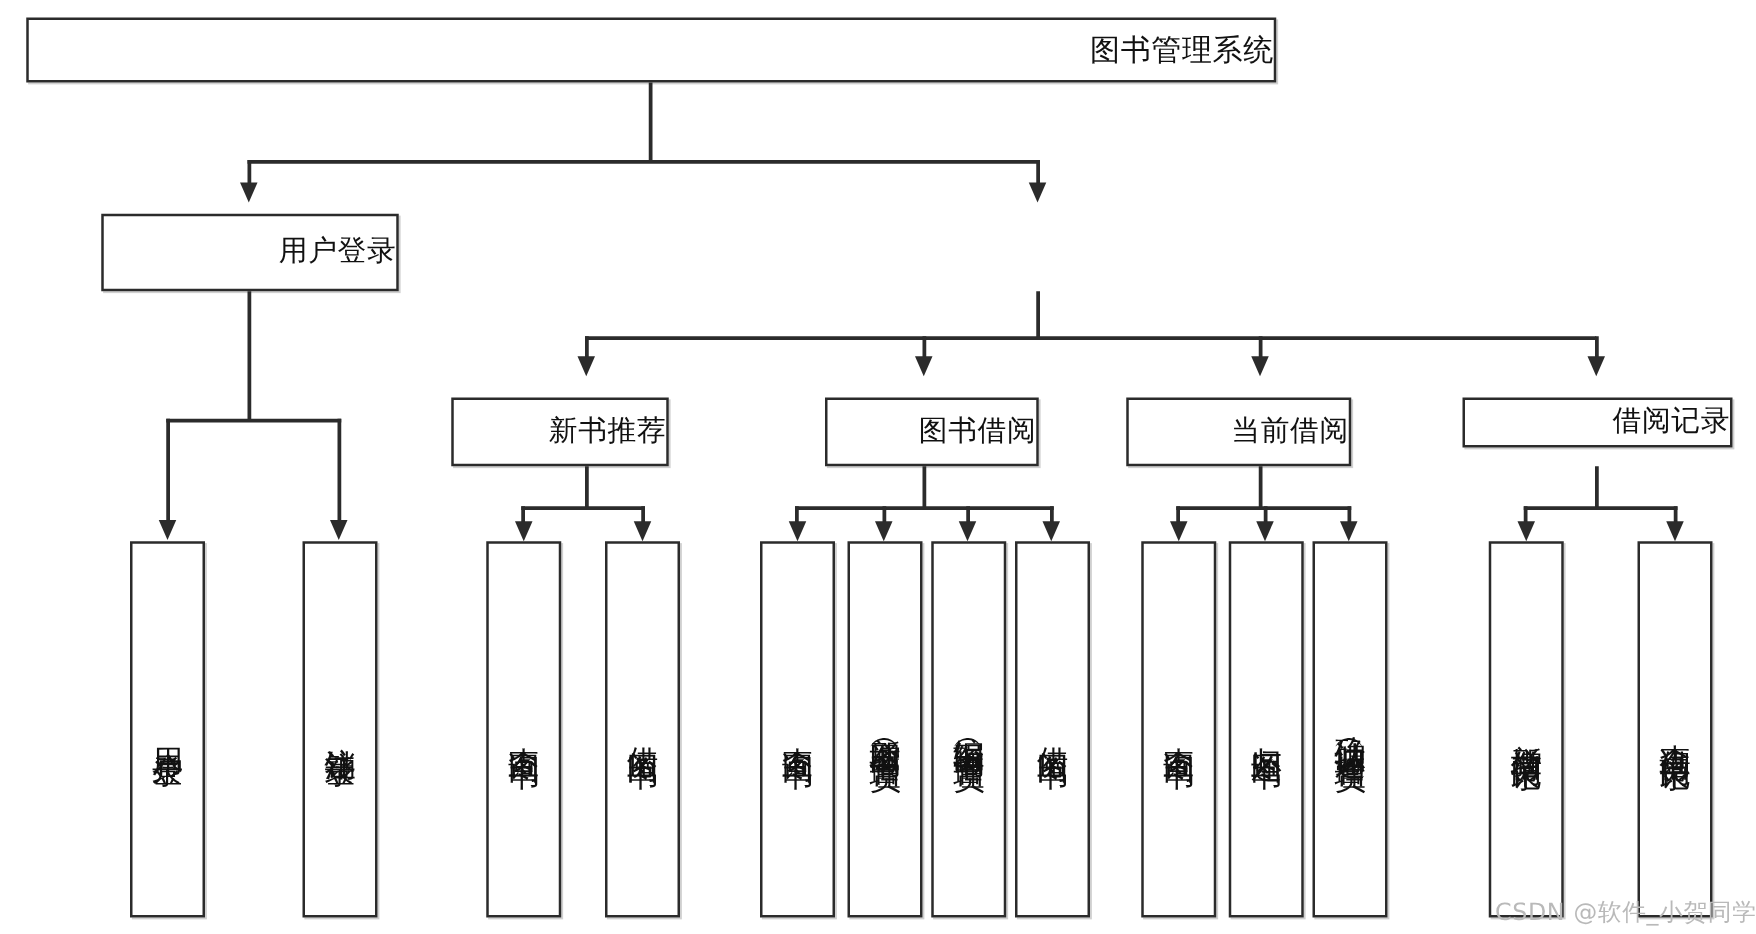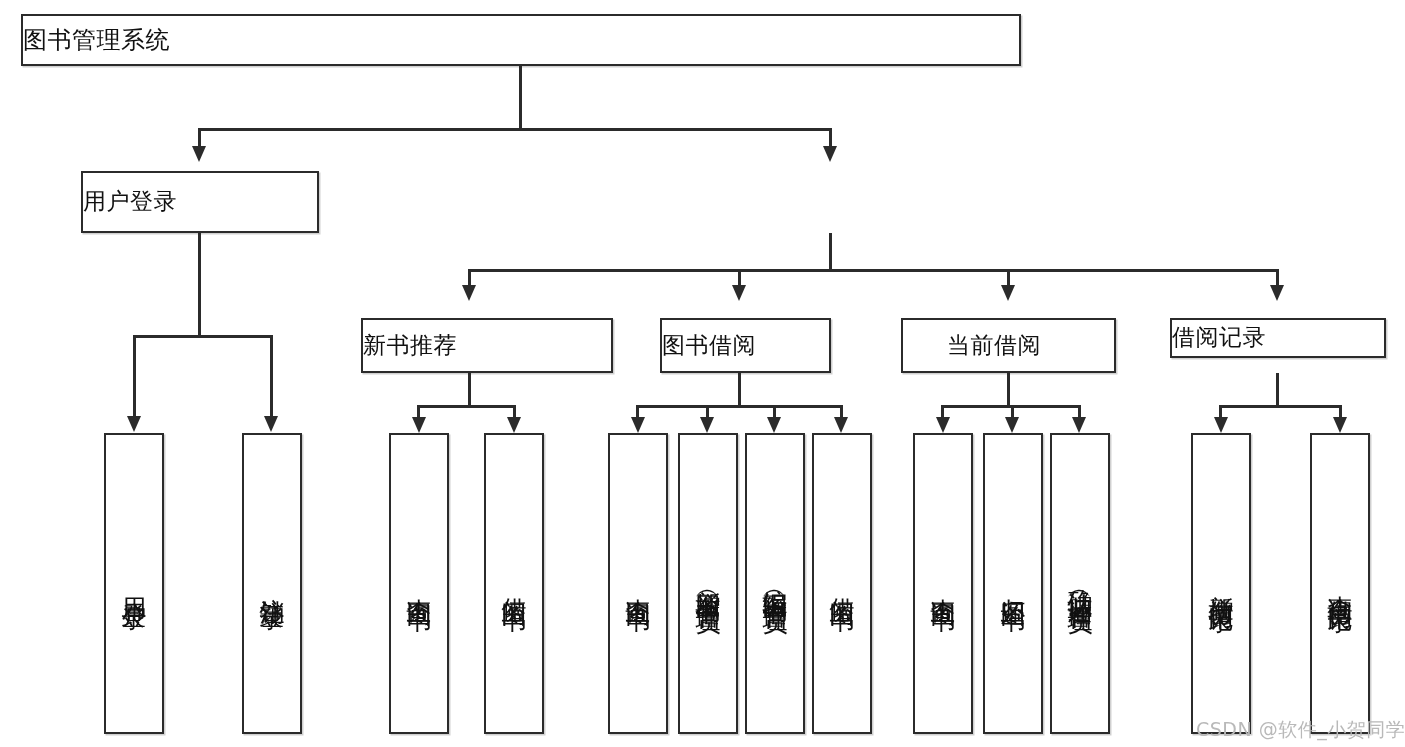--- a/index.html
+++ b/index.html
@@ -12,21 +12,21 @@
     overflow:hidden;
   }
   
   .node{
     position:absolute;
     box-sizing:border-box;
     background:#ffffff;
     border:2.5px solid #2b2b2b;
     display:flex;
     align-items:center;
-    justify-content:flex-start;
+    justify-content:flex-end;
     color:#111111;
     box-shadow:1.5px 1.5px 0 rgba(120,120,120,.35);
   }
   .node .lbl{
     display:block;
     text-align:center;
     line-height:1.18;
     letter-spacing:.5px;
   }
   
@@ -105,27 +105,27 @@
   <div class="hline" style="left:468px;top:269px;width:809px;"></div>
   <div class="vline" style="left:468px;top:269px;height:18px;"></div>
   <div class="arrow" style="left:462px;top:285px;"></div>
   <div class="vline" style="left:738px;top:269px;height:18px;"></div>
   <div class="arrow" style="left:732px;top:285px;"></div>
   <div class="vline" style="left:1007px;top:269px;height:18px;"></div>
   <div class="arrow" style="left:1001px;top:285px;"></div>
   <div class="vline" style="left:1276px;top:269px;height:18px;"></div>
   <div class="arrow" style="left:1270px;top:285px;"></div>
 
-  <div class="node h-node" style="left:361px;top:318px;width:252px;height:55px;">
+  <div class="node h-node" style="left:361px;top:318px;width:174px;height:55px;">
     <span class="lbl">新书推荐</span>
   </div>
   <div class="node h-node" style="left:660px;top:318px;width:171px;height:55px;">
     <span class="lbl">图书借阅</span>
   </div>
-  <div class="node h-node" style="left:901px;top:318px;width:215px;height:55px;padding-left:44px;">
+  <div class="node h-node" style="left:901px;top:318px;width:180px;height:55px;padding-left:44px;">
     <span class="lbl">当前借阅</span>
   </div>
   <div class="node h-node" style="left:1170px;top:318px;width:216px;height:40px;">
     <span class="lbl">借阅记录</span>
   </div>
 
   <div class="vline" style="left:468px;top:373px;height:35px;"></div>
   <div class="hline" style="left:417px;top:405px;width:99px;"></div>
   <div class="vline" style="left:417px;top:405px;height:14px;"></div>
   <div class="arrow" style="left:412px;top:417px;"></div>

